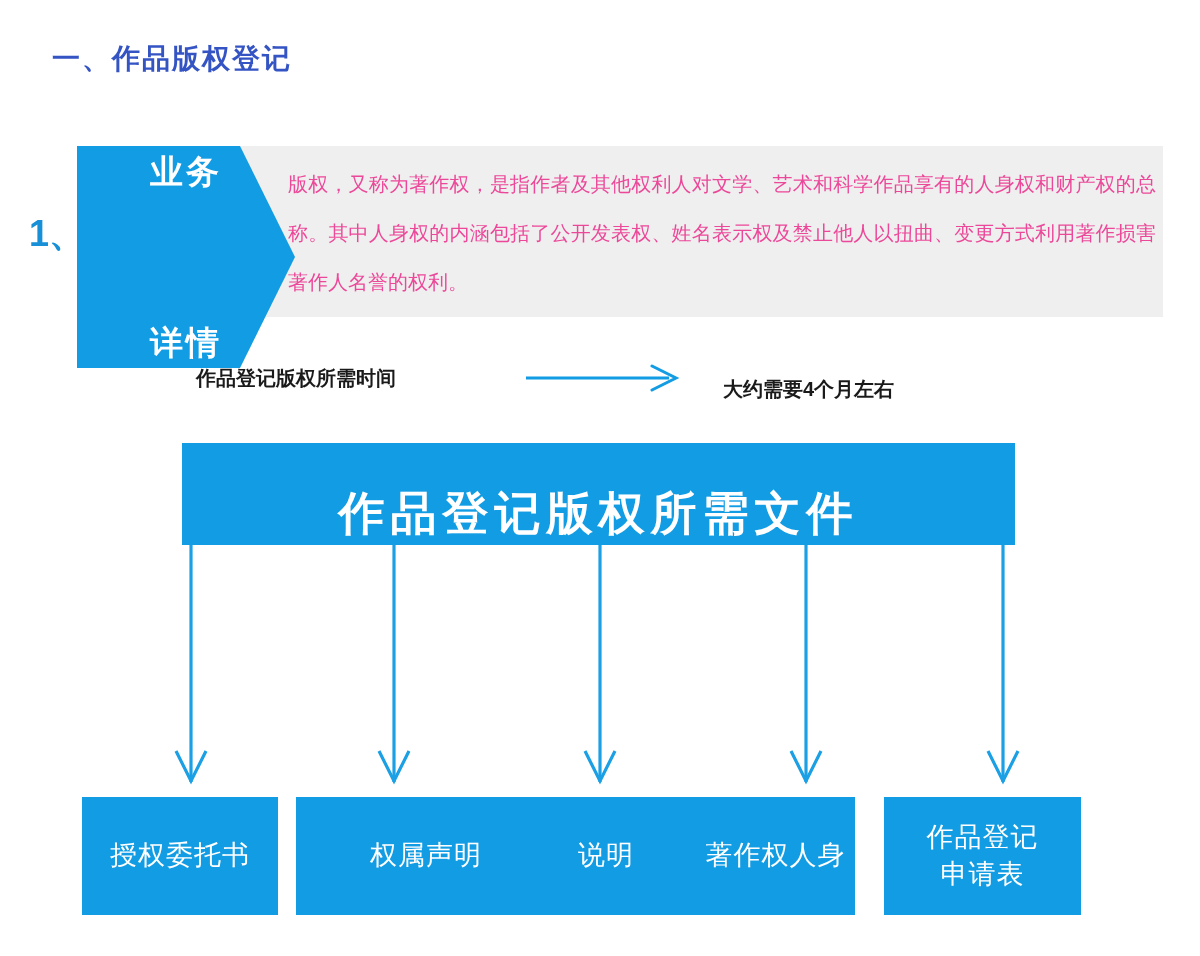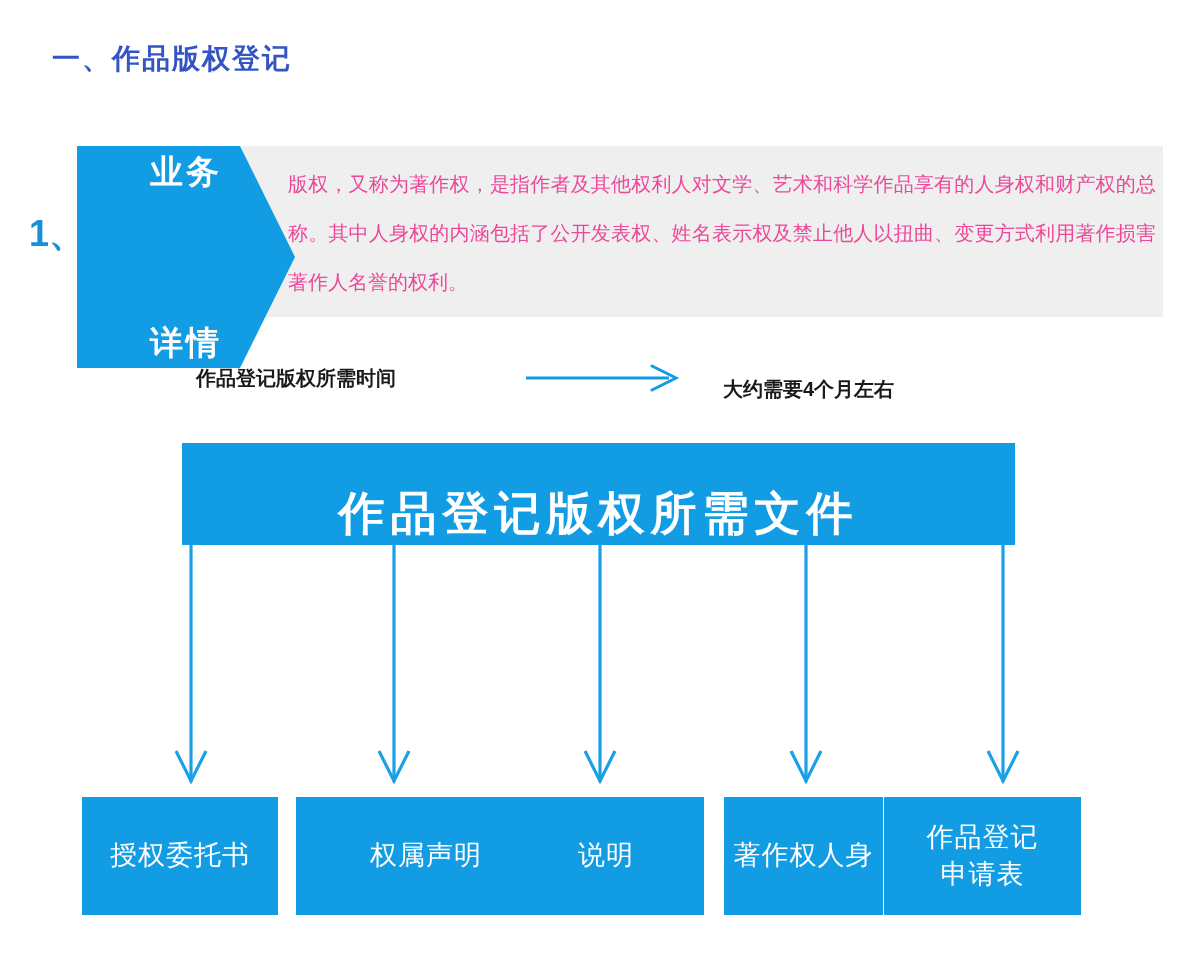--- a/index.html
+++ b/index.html
@@ -229,21 +229,21 @@
       <span>权属声明</span>
     </div>
   </div>
 
   <div class="doc-box" style="left:508px; width:196px;">
     <div>
       <span>说明</span>
     </div>
   </div>
 
-  <div class="doc-box" style="left:724px; width:159px;">
+  <div class="doc-box" style="left:696px; width:159px;">
     <div>
       <span>著作权人身</span>
     </div>
   </div>
 
   <div class="doc-box" style="left:884px; width:197px;">
     <div>
       <span>作品登记</span>
       <span>申请表</span>
     </div>

